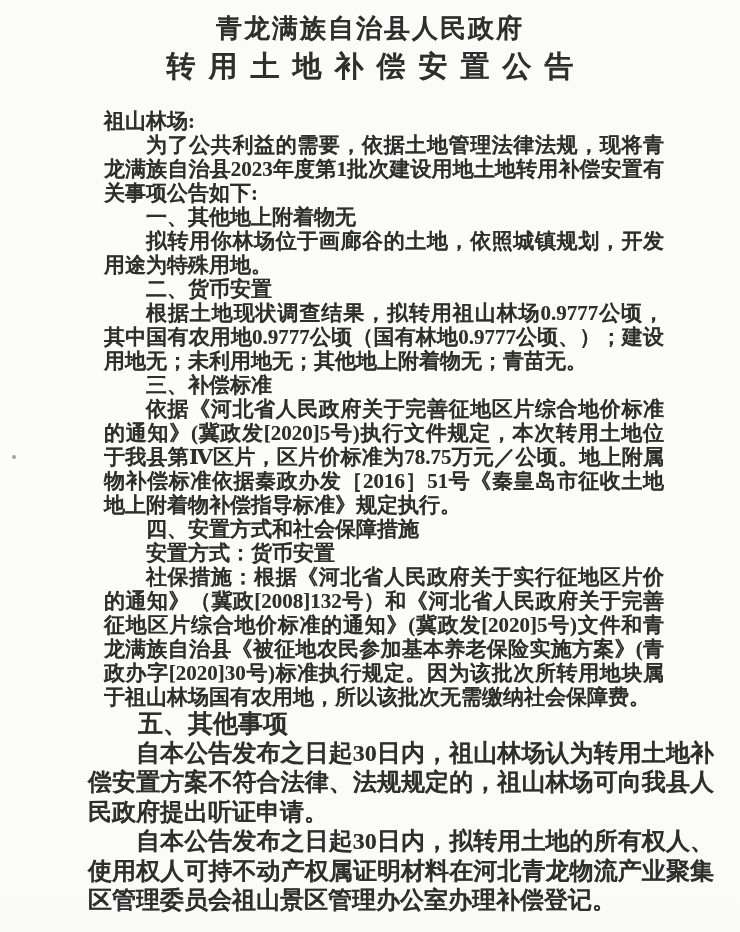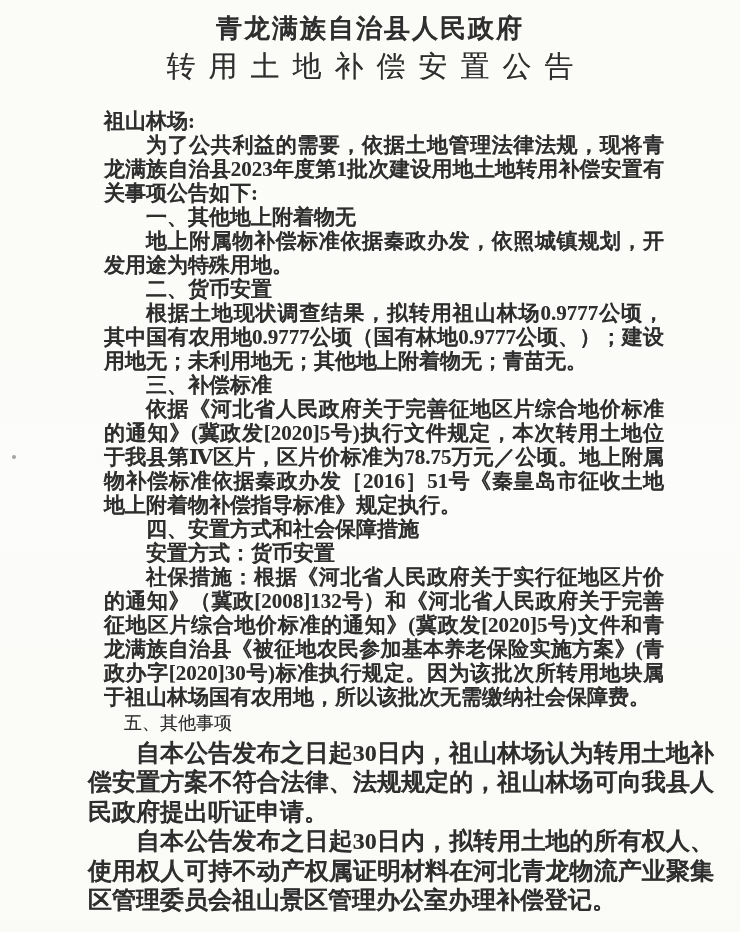--- a/index.html
+++ b/index.html
@@ -25,21 +25,21 @@
     font-size: 26px;
     line-height: 32px;
     font-weight: 700;
     letter-spacing: 2px;
   }
   .title-line2 {
     margin: 4px 0 0 0;
     text-align: center;
     font-size: 29px;
     line-height: 34px;
-    font-weight: 400;
+    font-weight: 700;
     letter-spacing: 13px;
     text-indent: 13px;
   }
   .doc-body {
     margin: 26px 0 0 104px;
     width: 560px;
     text-align: justify;
   }
   .doc-body p {
     margin: 0;
@@ -52,22 +52,22 @@
     text-indent: 0;
   }
   .doc-body p.body-large,
   .doc-body p.heading-large {
     margin-left: -16px;
     width: 626px;
     font-size: 24px;
     line-height: 29.5px;
   }
   .doc-body p.heading-large {
-    font-weight: 400;
-    font-size: 18px;
+    font-weight: 700;
+    font-size: 25px;
   }
   .scan-speck {
     position: absolute;
     left: 12px;
     top: 455px;
     width: 4px;
     height: 4px;
     border-radius: 50%;
     background: rgba(90, 90, 90, 0.55);
   }
@@ -80,21 +80,21 @@
 
   <h1 class="title-line1">青龙满族自治县人民政府</h1>
 
   <h2 class="title-line2">转用土地补偿安置公告</h2>
 
   <div class="doc-body">
     <p class="salutation">祖山林场:</p>
 
   <p class="body">为了公共利益的需要，依据土地管理法律法规，现将青龙满族自治县2023年度第1批次建设用地土地转用补偿安置有关事项公告如下:</p>
       <p class="body">一、其他地上附着物无</p>
-      <p class="body">地上附属物补偿标准依据秦政办发，依照城镇规划，开发用途为特殊用地。</p>
+      <p class="body">拟转用你林场位于画廊谷的土地，依照城镇规划，开发用途为特殊用地。</p>
       <p class="body">二、货币安置</p>
       <p class="body">根据土地现状调查结果，拟转用祖山林场0.9777公顷，其中国有农用地0.9777公顷（国有林地0.9777公顷、）；建设用地无；未利用地无；其他地上附着物无；青苗无。</p>
       <p class="body">三、补偿标准</p>
       <p class="body">依据《河北省人民政府关于完善征地区片综合地价标准的通知》(冀政发[2020]5号)执行文件规定，本次转用土地位于我县第Ⅳ区片，区片价标准为78.75万元／公顷。地上附属物补偿标准依据秦政办发［2016］51号《秦皇岛市征收土地地上附着物补偿指导标准》规定执行。</p>
       <p class="body">四、安置方式和社会保障措施</p>
       <p class="body">安置方式：货币安置</p>
       <p class="body">社保措施：根据《河北省人民政府关于实行征地区片价的通知》（冀政[2008]132号）和《河北省人民政府关于完善征地区片综合地价标准的通知》(冀政发[2020]5号)文件和青龙满族自治县《被征地农民参加基本养老保险实施方案》(青政办字[2020]30号)标准执行规定。因为该批次所转用地块属于祖山林场国有农用地，所以该批次无需缴纳社会保障费。</p>
       <p class="heading-large">五、其他事项</p>
       <p class="body-large">自本公告发布之日起30日内，祖山林场认为转用土地补偿安置方案不符合法律、法规规定的，祖山林场可向我县人民政府提出听证申请。</p>
       <p class="body-large">自本公告发布之日起30日内，拟转用土地的所有权人、使用权人可持不动产权属证明材料在河北青龙物流产业聚集区管理委员会祖山景区管理办公室办理补偿登记。</p>

